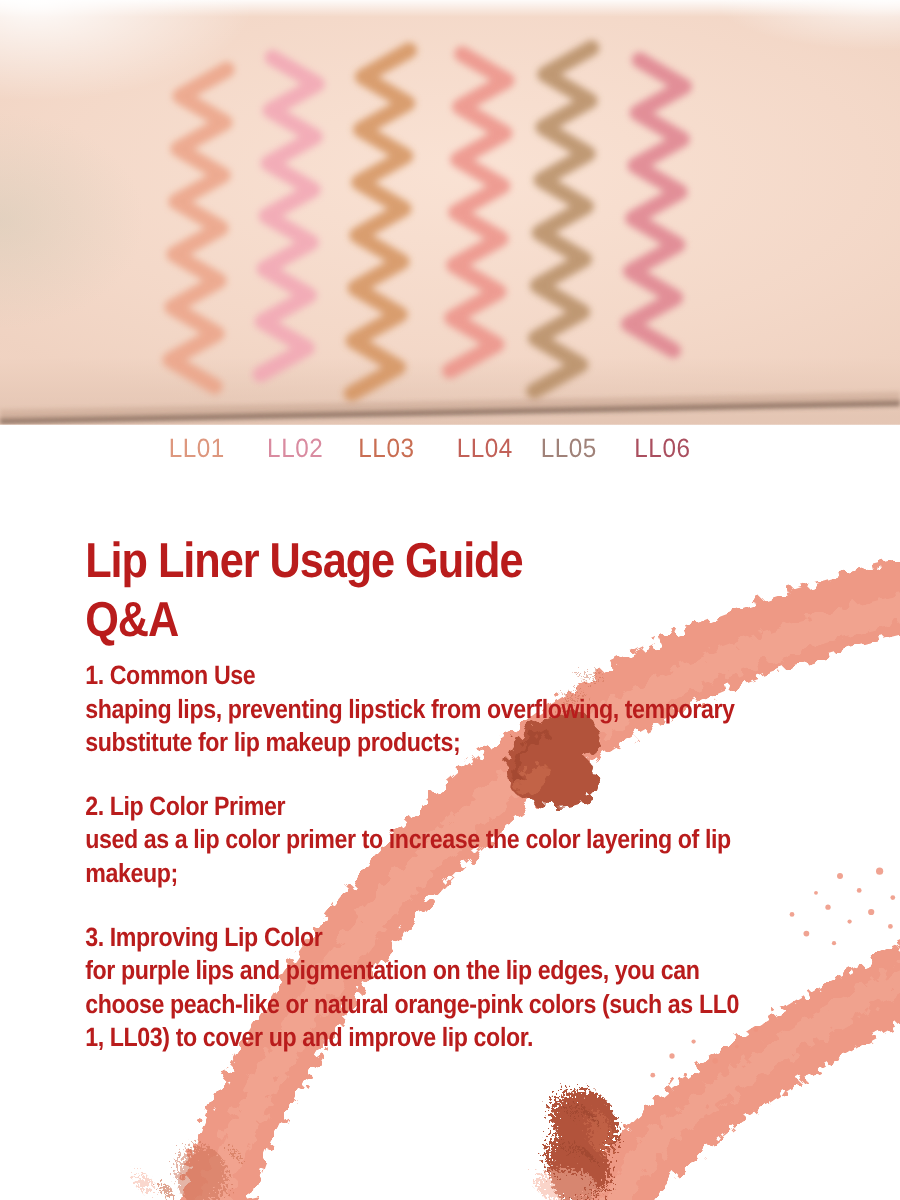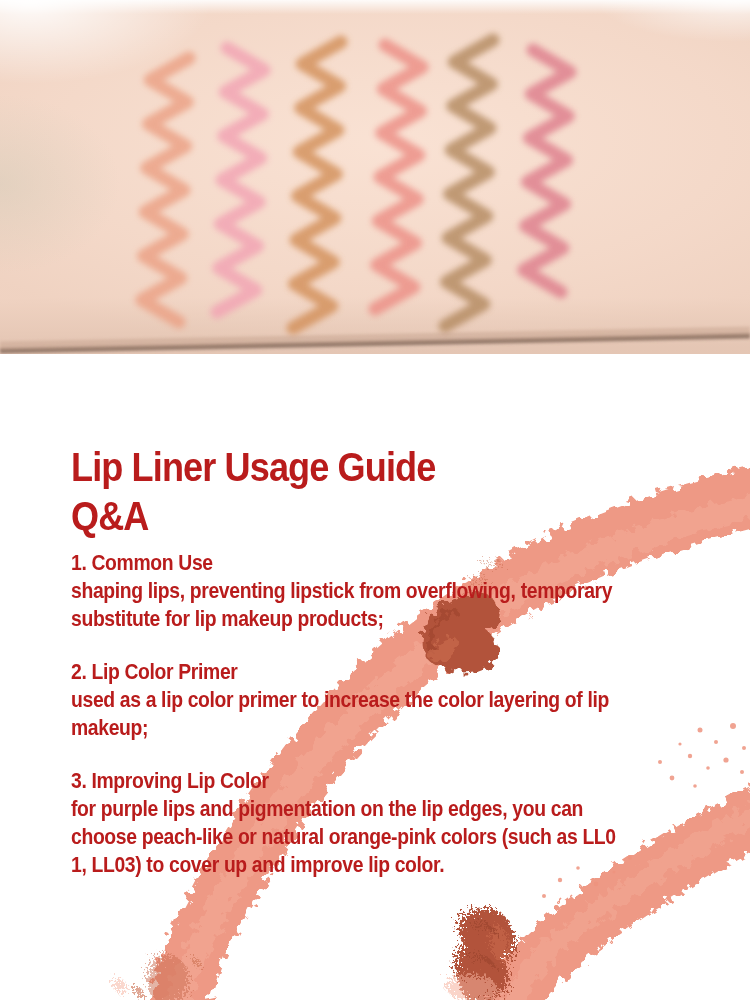--- a/index.html
+++ b/index.html
@@ -53,20 +53,28 @@
           <polyline points="341.0,42 302.2,64 339.5,86 300.7,108 337.9,130 299.2,152 336.4,174 297.6,196 334.8,218 296.1,240 333.3,262 294.5,284 331.8,306 293.0,328" fill="none" stroke="#d3905a" stroke-width="13" stroke-linejoin="round" stroke-linecap="round" opacity="0.82" filter="url(#swatchBlur)"></polyline>
           <polyline points="385.0,45 422.2,67 383.3,89 420.5,111 381.7,133 418.8,155 380.0,177 417.2,199 378.3,221 415.5,243 376.7,265 413.8,287 375.0,309" fill="none" stroke="#ec8e85" stroke-width="13" stroke-linejoin="round" stroke-linecap="round" opacity="0.82" filter="url(#swatchBlur)"></polyline>
           <polyline points="493.0,40 454.2,62 491.5,84 452.7,106 489.9,128 451.2,150 488.4,172 449.6,194 486.8,216 448.1,238 485.3,260 446.5,282 483.8,304 445.0,326" fill="none" stroke="#b48a61" stroke-width="13" stroke-linejoin="round" stroke-linecap="round" opacity="0.82" filter="url(#swatchBlur)"></polyline>
           <polyline points="533.0,50 570.1,72 531.2,94 568.3,116 529.4,138 566.5,160 527.5,182 564.6,204 525.7,226 562.8,248 523.9,270 561.0,292" fill="none" stroke="#de7e8c" stroke-width="13" stroke-linejoin="round" stroke-linecap="round" opacity="0.82" filter="url(#swatchBlur)"></polyline>
         </g>
       <path d="M 0 351 L 750 336" id="armShadow" fill="none" stroke-width="5" opacity=".75" filter="url(#shadowBlur)" stroke="#7d6355"></path>
       <path d="M 0 346 L 750 331" fill="none" stroke="#b08a74" stroke-width="9" opacity=".3" filter="url(#shadowBlur)"></path>
     </svg>
   </div>
 
+  <div class="labels-row">
+      <span style="left: 164px; color: rgb(221, 151, 126);">LL01</span>
+      <span style="left: 246px; color: rgb(217, 139, 160);">LL02</span>
+      <span style="left: 322px; color: rgb(201, 110, 83);">LL03</span>
+      <span style="left: 404px; color: rgb(194, 97, 88);">LL04</span>
+      <span style="left: 474px; color: rgb(160, 130, 121);">LL05</span>
+      <span style="left: 552px; color: rgb(170, 79, 95);">LL06</span>
+    </div>
 
   <svg class="deco-svg" width="750" height="1000">
     <defs>
       <filter id="rough" x="-15%" y="-15%" width="130%" height="130%">
         <feTurbulence type="fractalNoise" baseFrequency="0.11" numOctaves="2" seed="4" result="n"></feTurbulence>
         <feDisplacementMap in="SourceGraphic" in2="n" scale="17"></feDisplacementMap>
       </filter>
       <filter id="rough2" x="-25%" y="-25%" width="150%" height="150%">
         <feTurbulence type="fractalNoise" baseFrequency="0.45" numOctaves="2" seed="9" result="n2"></feTurbulence>
         <feDisplacementMap in="SourceGraphic" in2="n2" scale="26"></feDisplacementMap>

